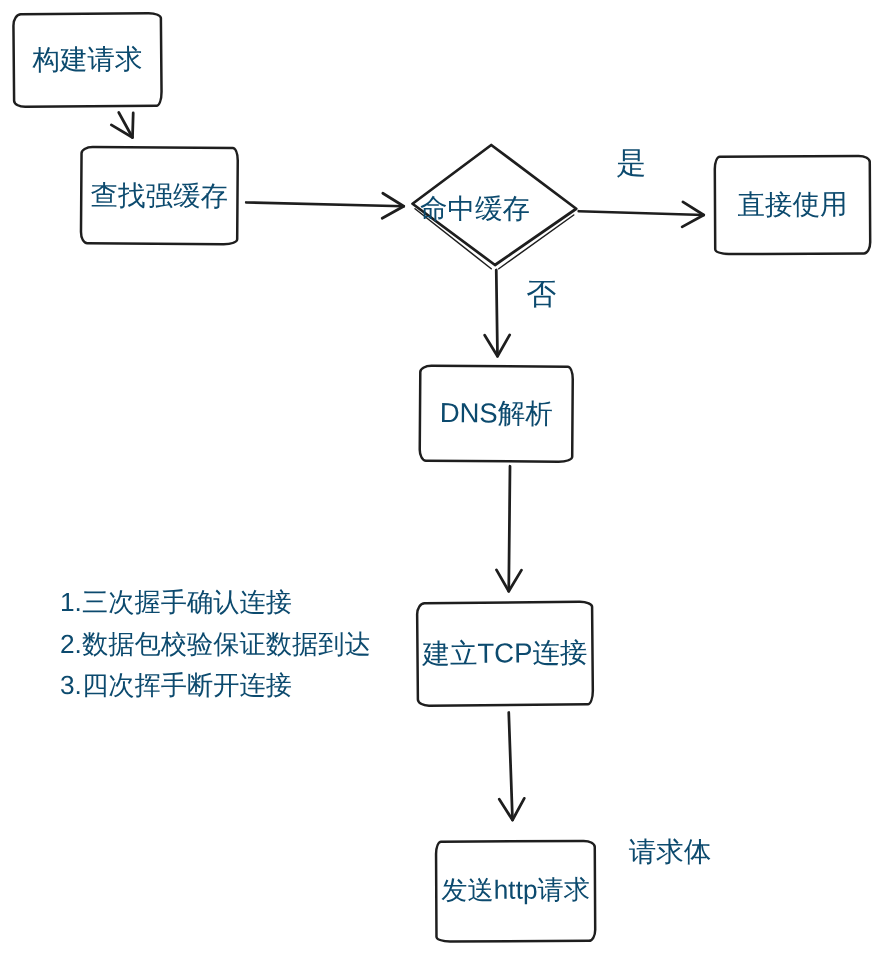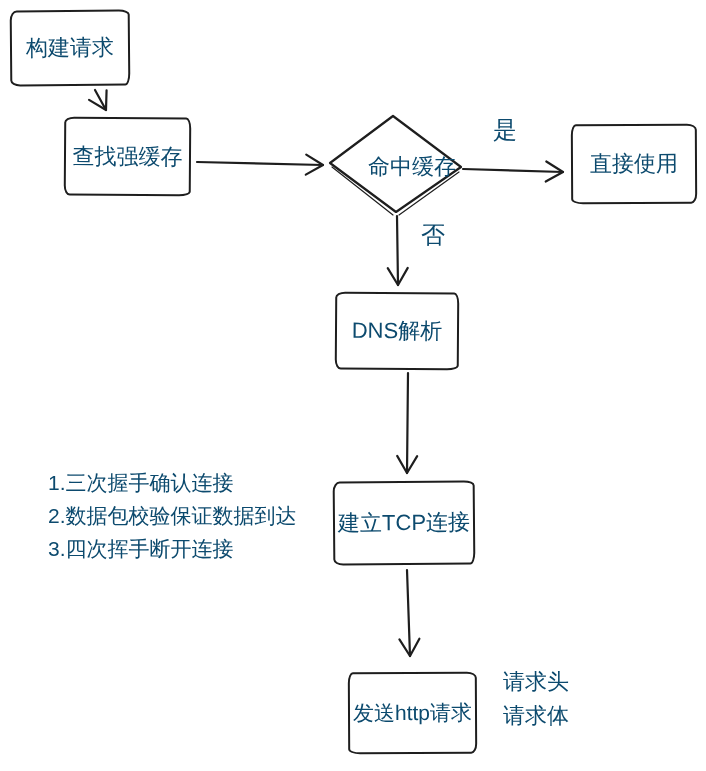--- a/index.html
+++ b/index.html
@@ -26,21 +26,21 @@
   .sketch-c{border-radius:5px 10px 6px 12px / 11px 6px 10px 5px; transform:rotate(-0.3deg);}
   .node-build{left:10px;top:10px;width:120px;height:76px;}
   .node-find{left:64px;top:117px;width:127px;height:79px;}
   .node-use{left:571px;top:124px;width:126px;height:80px;}
   .node-use .lines{display:flex;flex-direction:row;gap:6px;}
   .node-dns{left:335px;top:292px;width:124px;height:78px;}
   .node-tcp{left:333px;top:481px;width:142px;height:84px;}
   .node-send{left:348px;top:672px;width:129px;height:82px;font-size:21px;}
   .diamond-label{
     position:absolute;left:336px;top:152px;width:120px;
-    font-size:22px;text-align:right;white-space:nowrap;
+    font-size:22px;text-align:left;white-space:nowrap;
   }
   .edge-label{position:absolute;font-size:24px;white-space:nowrap;}
   .edge-label-yes{left:493px;top:114px;}
   .edge-label-no{left:421px;top:219px;}
   .notes{
     position:absolute;left:48px;top:466px;
     font-size:21px;line-height:33px;white-space:nowrap;
   }
   .request-parts{
     position:absolute;left:503px;top:665px;
@@ -101,17 +101,16 @@
     <div>1.三次握手确认连接</div>
     <div>2.数据包校验保证数据到达</div>
     <div>3.四次挥手断开连接</div>
   </div>
 
   <div class="node node-send sketch-c">
     <span>发送http请求</span>
   </div>
 
   <div class="request-parts">
-    <div>请求头</div>
     <div>请求体</div>
   </div>
 
 </div>
 
 </body></html>

